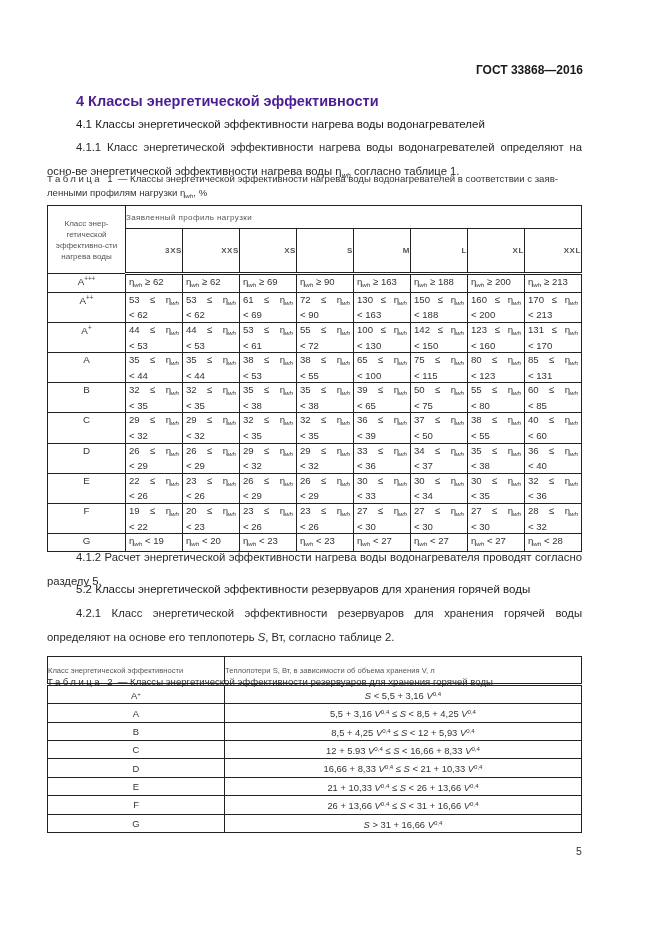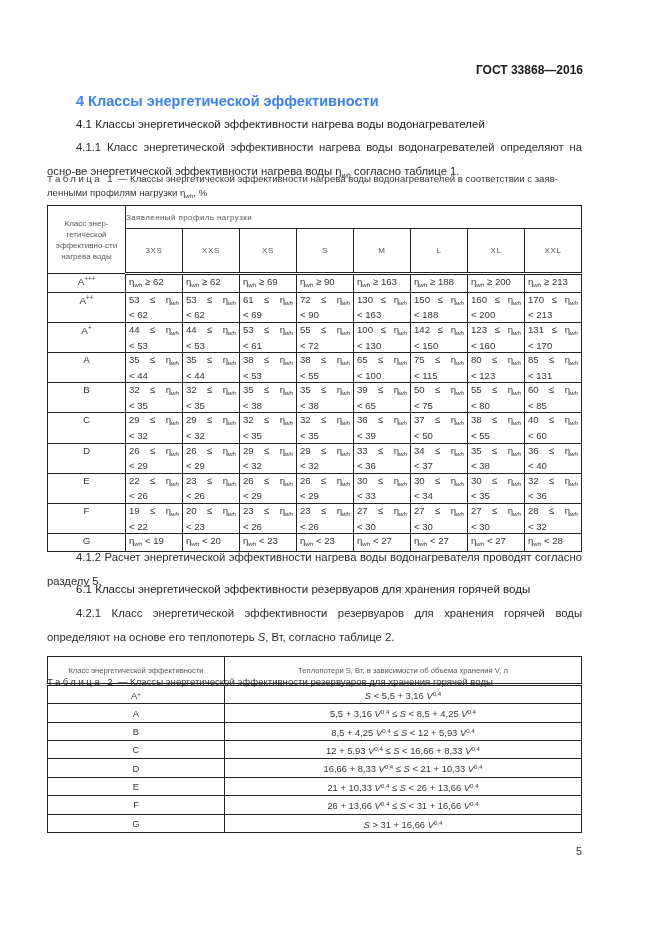--- a/index.html
+++ b/index.html
@@ -1,46 +1,46 @@
 <!DOCTYPE html>
 <html><head>
 <meta charset="utf-8">
 <style>
   html, body { margin: 0; padding: 0; background: #ffffff; }
   body { width: 661px; height: 935px; position: relative; overflow: hidden;
          font-family: "Liberation Sans", sans-serif; color: #2a2a2a; }
   .abs { position: absolute; }
   .doc-id { right: 78px; top: 63px; font-size: 12px; font-weight: bold; color: #1a1a1a; }
-  .h1 { left: 76px; top: 93px; font-size: 14.5px; font-weight: bold; color: #3b82f6; }
+  .h1 { left: 76px; top: 93px; font-size: 14.5px; font-weight: bold; color: #4c1d95; }
   .h2 { left: 76px; top: 118px; font-size: 11.5px; font-weight: normal; color: #1a1a1a; }
   .para { left: 47px; width: 535px; font-size: 11.3px; line-height: 24px; text-align: justify; color: #2a2a2a; }
   .para .indent { display: inline-block; width: 29px; }
   .caption { left: 47px; width: 535px; font-size: 9.6px; line-height: 14px; color: #333; }
   .caption .spaced { letter-spacing: 2.5px; }
   sub { font-size: 0.65em; vertical-align: -0.35em; font-style: italic; }
   sup { font-size: 0.65em; vertical-align: 0.55em; }
   i.v { font-style: italic; }
 
   table { border-collapse: collapse; position: absolute; table-layout: fixed; padding-left: 8px; }
   td, th { border: 1px solid #222; padding: 0; font-weight: normal; }
   .t1 { left: 47px; top: 205px; width: 535px; font-size: 9.6px; color: #333; }
   .t1 th { font-size: 8px; color: #555; }
   .t1 .hdr-class { width: 73px; line-height: 11px; text-align: center; padding: 0 2px; }
   .t1 .hdr-group { height: 22px; text-align: left; letter-spacing: 0.4px; }
-  .t1 .hdr-profile { height: 43px; text-align: center; letter-spacing: 0.6px; }
+  .t1 .hdr-profile { height: 43px; text-align: right; letter-spacing: 0.6px; font-weight: bold; }
   .t1 thead tr:last-child th { border-bottom: 3px double #222; }
   .t1 td.cls { text-align: center; vertical-align: top; font-size: 9.8px; padding-top: 1px; }
   .t1 td.val { vertical-align: top; padding: 1px 3px 0 3px; line-height: 12.5px; }
   .t1 tr.single td { height: 15px; }
   .t1 tr.double td { height: 27px; }
   .val .l1 { display: flex; justify-content: space-between; }
   .eta { font-style: normal; }
 
   .t2 { left: 47px; top: 656px; width: 535px; font-size: 9.4px; color: #333; }
-  .t2 th { font-size: 7.6px; color: #555; height: 26px; text-align: center; border-bottom: 3px double #222; }
+  .t2 th { font-size: 7.6px; color: #555; height: 26px; text-align: left; border-bottom: 3px double #222; }
   .t2 th.c1 { width: 176px; }
   .t2 td { height: 16px; text-align: center; line-height: 15px; }
 
   .page-num { left: 576px; top: 845px; font-size: 10.5px; color: #333; }
 </style>
 </head>
 <body>
 
 <div class="abs doc-id">ГОСТ 33868—2016</div>
 <div class="abs h1">4 Классы энергетической эффективности</div>
@@ -624,21 +624,21 @@
         <td class="val"><span class="eta">η<sub>wh</sub></span> &lt; 27</td>
         <td class="val"><span class="eta">η<sub>wh</sub></span> &lt; 27</td>
         <td class="val"><span class="eta">η<sub>wh</sub></span> &lt; 27</td>
         <td class="val"><span class="eta">η<sub>wh</sub></span> &lt; 28</td>
       </tr>
     </tbody>
 </table>
 
 <div class="abs para" style="top:545px;"><span class="indent"></span><span>4.1.2 Расчет энергетической эффективности нагрева воды водонагревателя проводят согласно разделу 5.</span></div>
 
-<div class="abs h2" style="top:583px;">6.1 Классы энергетической эффективности резервуаров для хранения горячей воды</div>
+<div class="abs h2" style="top:583px;">5.2 Классы энергетической эффективности резервуаров для хранения горячей воды</div>
 
 <div class="abs para" style="top:601px;"><span class="indent"></span><span>4.2.1 Класс энергетической эффективности резервуаров для хранения горячей воды определяют на основе его теплопотерь </span><i class="v">S</i><span>, Вт, согласно таблице 2.</span></div>
 
 <div class="abs caption" style="top:635px;margin-top:40px;"><span class="spaced">Таблица 2</span><span> — Классы энергетической эффективности резервуаров для хранения горячей воды</span></div>
 
 <table class="t2">
   <thead>
     <tr>
       <th class="c1">Класс энергетической эффективности</th>
       <th>Теплопотери S, Вт, в зависимости об объема хранения V, л</th>

